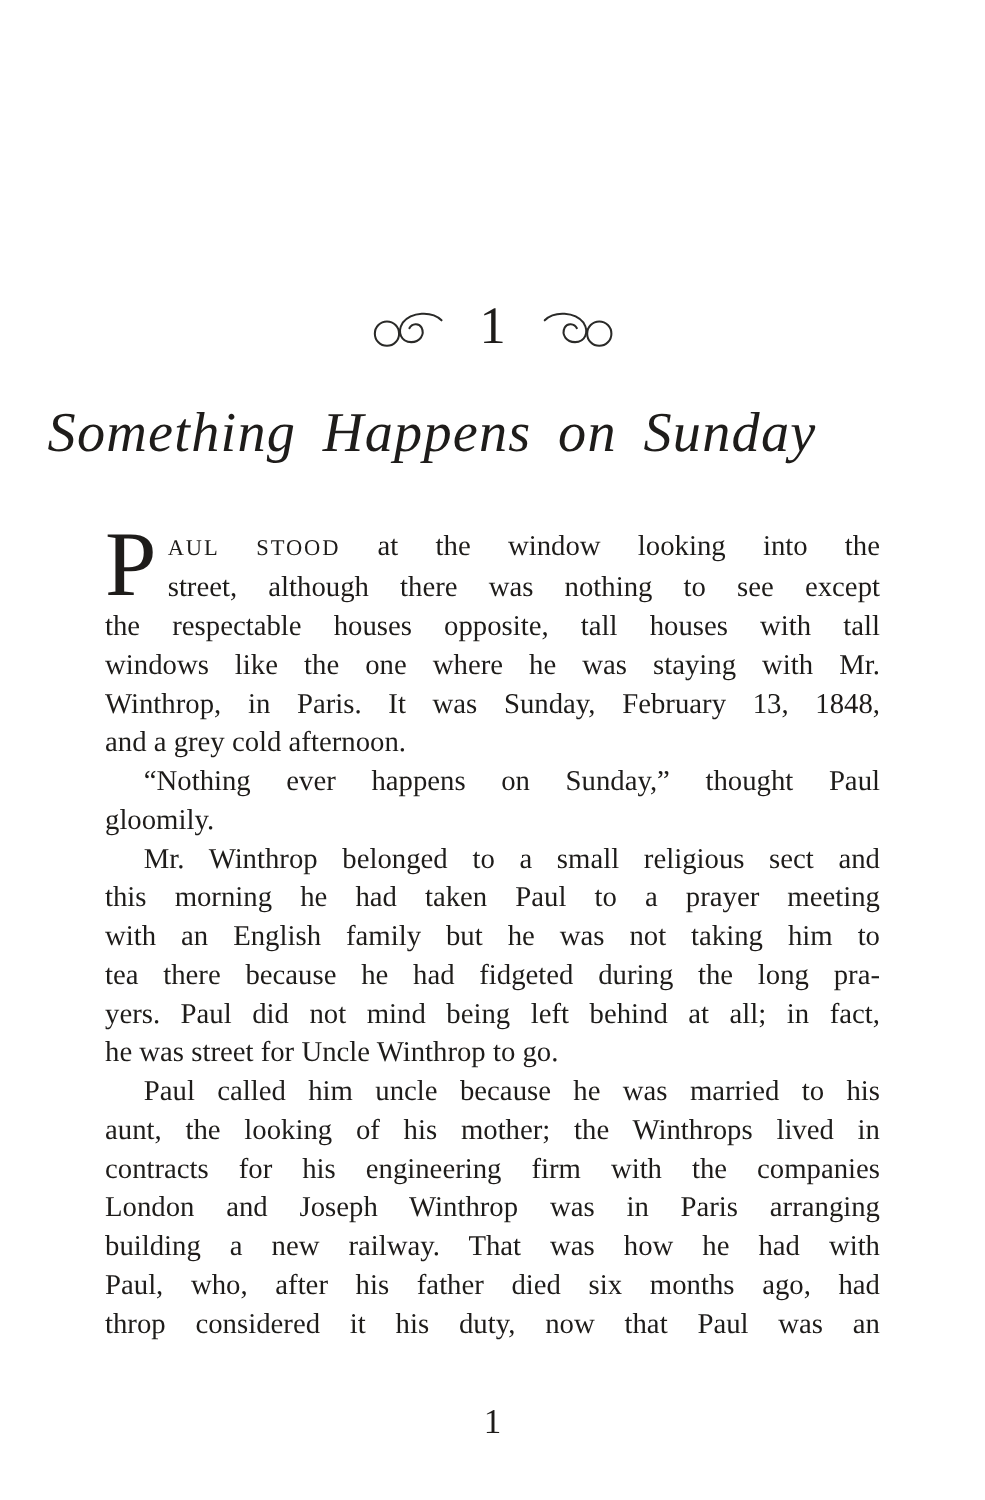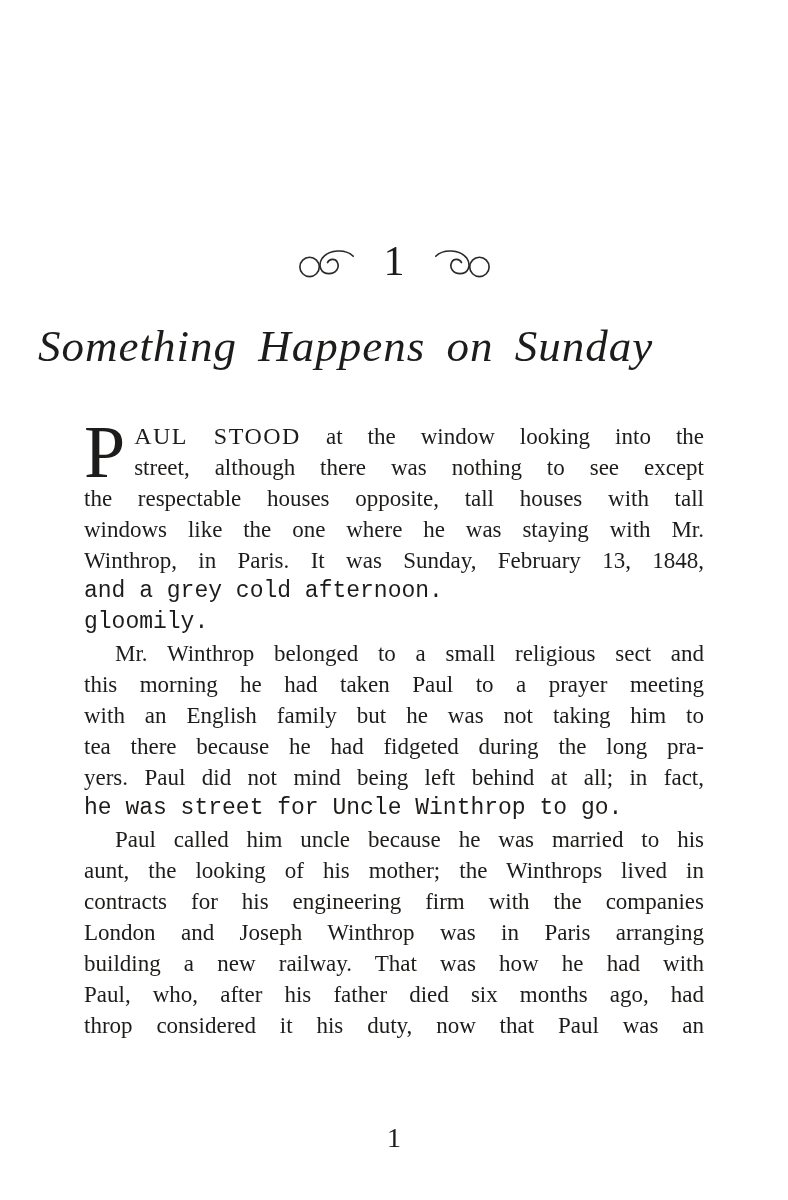--- a/index.html
+++ b/index.html
@@ -47,23 +47,23 @@
     left: 84px;
     width: 620px;
     font-size: 23px;
     line-height: 31px;
   }
   .para { margin: 0; }
   .line {
     text-align: justify;
     text-align-last: justify;
   }
-  .line.last { text-align-last: left; font-family: Liberation Mono, monospace; }
+  .line.last { text-align-last: left; }
   .line.indent { text-indent: 31px; }
-  .lead-caps { font-size: 24px; letter-spacing: 1.5px; }
+  .lead-caps { font-size: 18px; letter-spacing: 1.5px; }
   .dropcap {
     float: left;
     font-size: 74px;
     line-height: 62px;
     height: 62px;
     margin: 0 9px 0 0;
   }
   .folio {
     position: absolute;
     bottom: 46px;
@@ -98,20 +98,21 @@
       <div class="para">
         <span class="dropcap">P</span>
         <div class="line"><span class="lead-caps">AUL STOOD</span> at the window looking into the</div>
         <div class="line">street, although there was nothing to see except</div>
         <div class="line">the respectable houses opposite, tall houses with tall</div>
         <div class="line">windows like the one where he was staying with Mr.</div>
         <div class="line">Winthrop, in Paris. It was Sunday, February 13, 1848,</div>
         <div class="line last">and a grey cold afternoon.</div>
       </div>
       <div class="para">
+        <div class="line indent">“Nothing ever happens on Sunday,” thought Paul</div>
         <div class="line last">gloomily.</div>
       </div>
       <div class="para">
         <div class="line indent">Mr. Winthrop belonged to a small religious sect and</div>
         <div class="line">this morning he had taken Paul to a prayer meeting</div>
         <div class="line">with an English family but he was not taking him to</div>
         <div class="line">tea there because he had fidgeted during the long pra-</div>
         <div class="line">yers. Paul did not mind being left behind at all; in fact,</div>
         <div class="line last">he was street for Uncle Winthrop to go.</div>
       </div>

